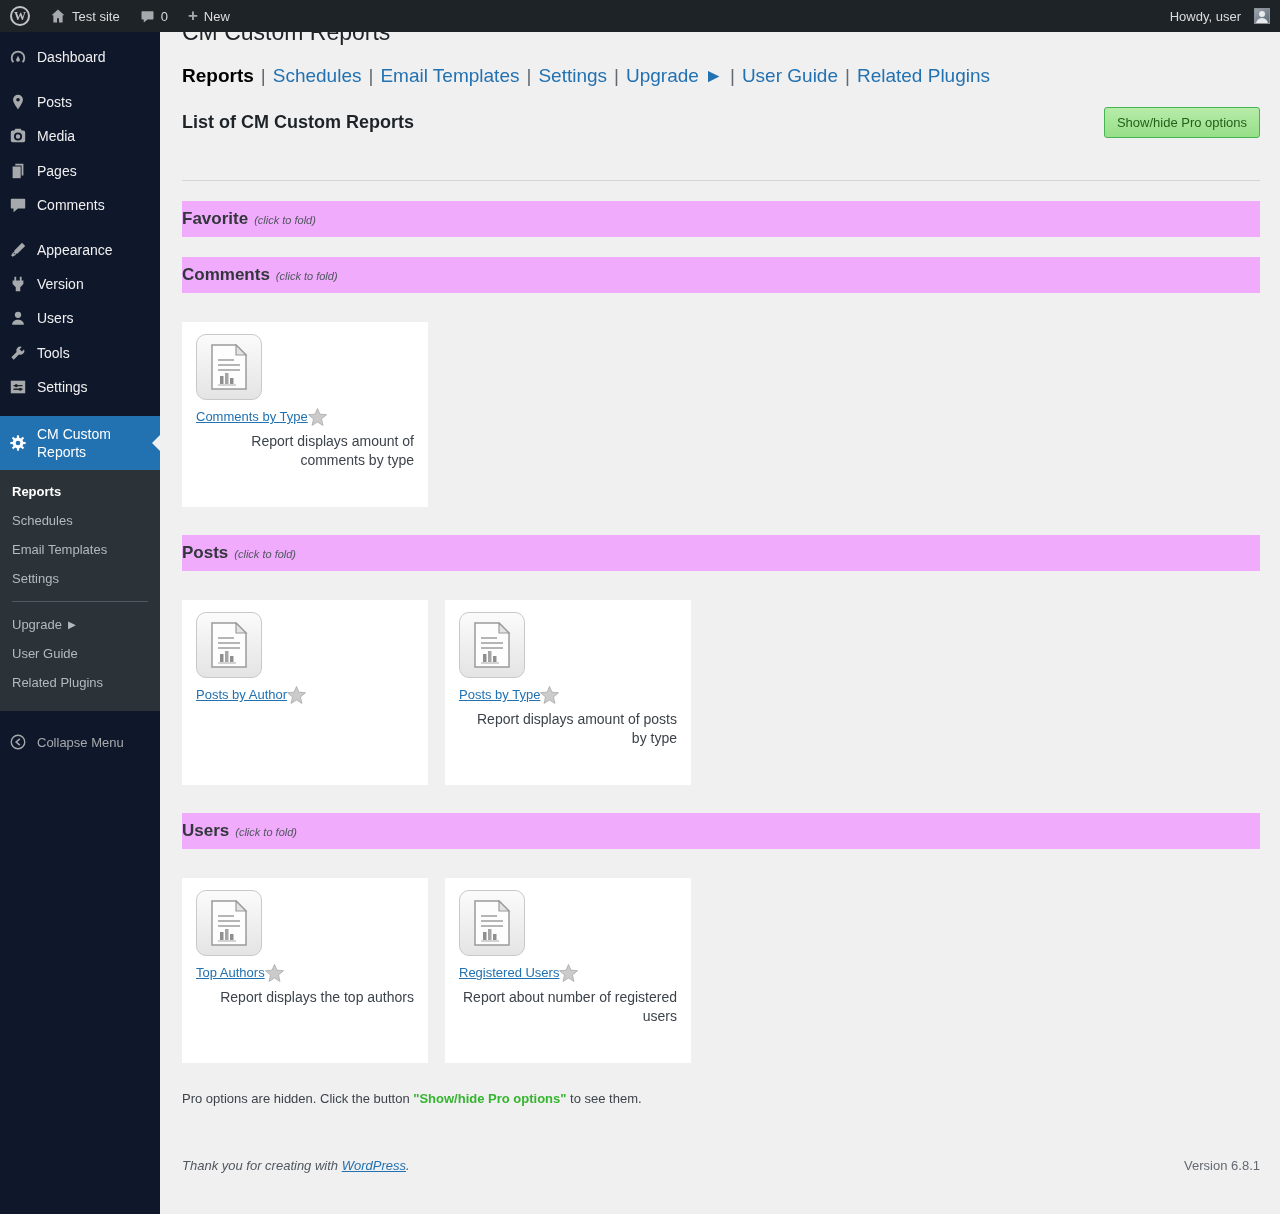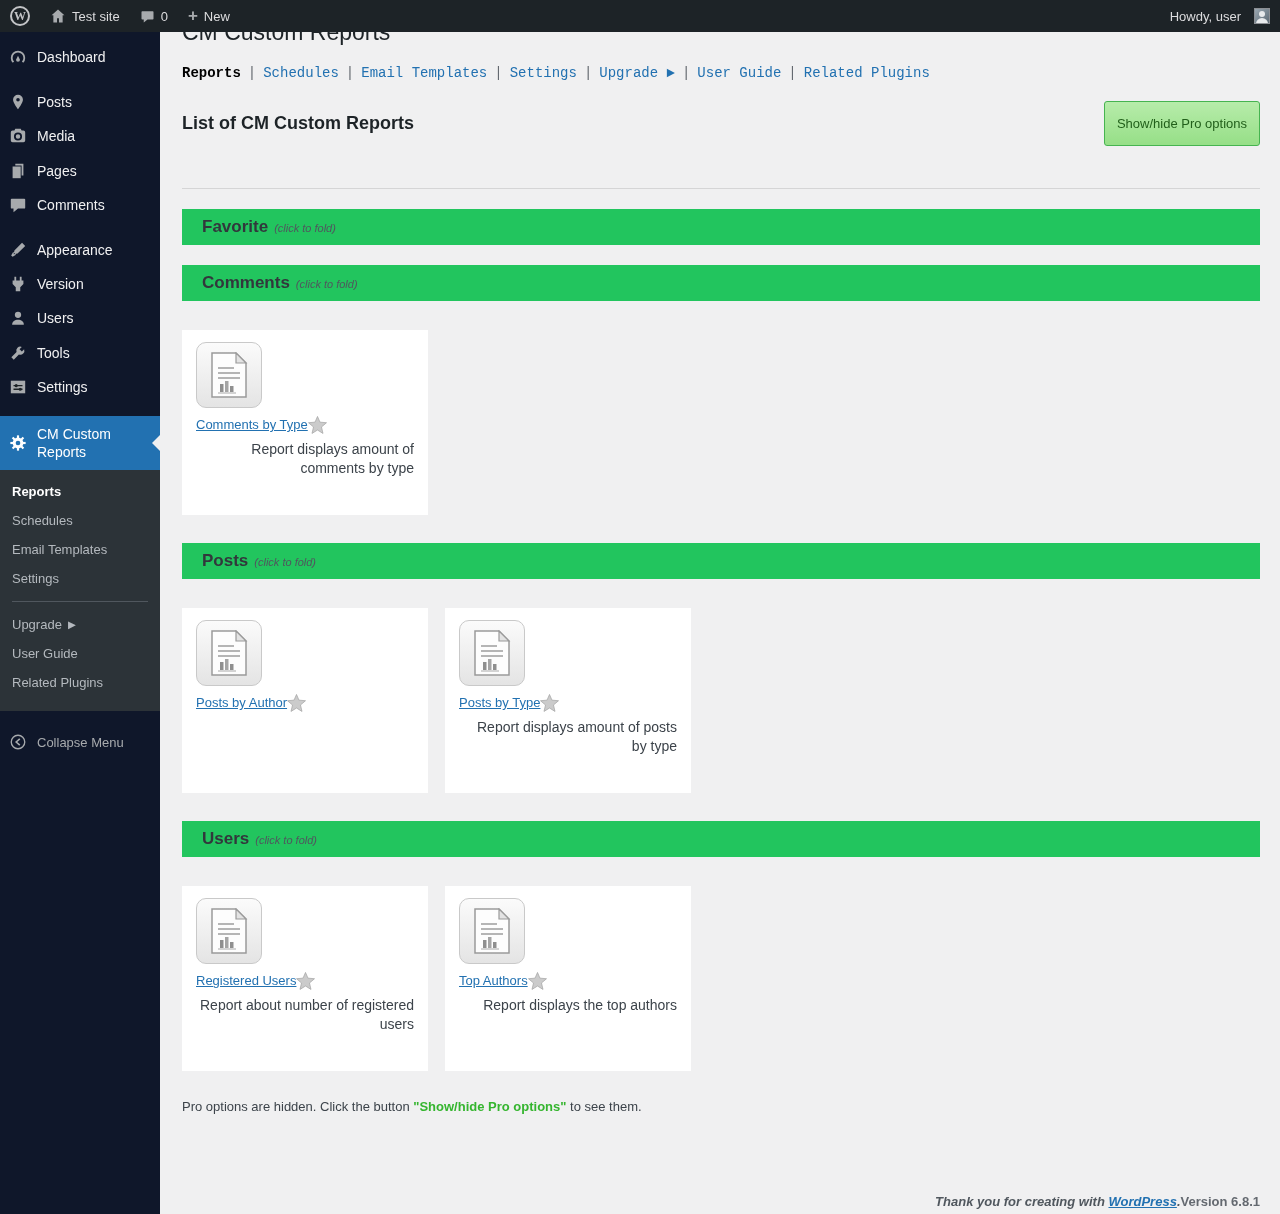--- a/index.html
+++ b/index.html
@@ -78,40 +78,40 @@
     display:flex; align-items:center; gap:9px; margin-top:14px;
     padding:8px 8px; font-size:13px; color:#a7aaad; cursor:pointer;
   }
   .collapse-btn .mi { width:20px; display:flex; justify-content:center; }
 
   
   .content { margin-left:160px; padding:14px 20px 0 22px; min-height:1182px; }
   h1.page-title {
     margin:4px 0 0; font-size:23px; font-weight:400; color:#1d2327; line-height:1.3;
   }
-  .subsubsub { margin-top:17px; font-size:14px;font-family:Liberation Mono, monospace; }
+  .subsubsub { margin-top:17px; font-size:19px; }
   .subsubsub a { color:#2271b1; text-decoration:none; cursor:pointer; }
   .subsubsub a.current { color:#000; font-weight:bold; }
   .subsubsub .sep { color:#646970; margin:0 7px; }
 
   .list-header {
     margin-top:20px; display:flex; align-items:center; justify-content:space-between;
   }
   .list-header h3 { margin:0; font-size:18px; font-weight:bold; color:#1d2327; }
   .pro-btn {
     font-family:inherit; font-size:13px; color:#215f1a;
     background:linear-gradient(#b7ecaa,#96df87);
     border:1px solid #46b450; border-radius:3px;
-    padding:14px 12px; cursor:pointer;
+    padding:7px 12px; cursor:pointer;
   }
   hr.rule { border:0; border-top:1px solid #d5d5d6; margin:42px 0 0; }
 
   .section-bar {
-    margin-top:20px; background:#22c55e; height:36px;
-    display:flex; align-items:center; padding:0 20px; cursor:pointer;
+    margin-top:20px; background:#f0abfc; height:36px;
+    display:flex; align-items:center; padding:0 0; cursor:pointer;
   }
   .sec-title { font-size:17px; font-weight:bold; color:#32373c; }
   .sec-hint { font-size:11px; font-style:italic; color:#50575e; margin-left:6px; margin-top:3px; }
 
   .cards-row { display:flex; gap:17px; margin:29px 0 28px; }
   .card {
     width:246px; height:185px; background:#fff; padding:12px 14px;
     display:flex; flex-direction:column;
   }
   .report-icon {
@@ -125,23 +125,22 @@
     margin-top:8px; display:flex; align-items:center; 
   }
   .card-title-row a { color:#2271b1; text-decoration:underline; font-size:13px; cursor:pointer; }
   .star { display:flex; cursor:pointer; }
   .card-desc { margin:6px 0 0; font-size:14px; color:#3c434a; line-height:1.4;text-align:right; }
 
   .pro-note { margin:16px 0 0; font-size:13px; color:#3c434a; }
   .pro-green { color:#35b52f; font-weight:bold; }
 
   .main-footer {
-    margin-top:80px; display:flex; align-items:center; justify-content:flex-end;
+    margin-top:52px; display:flex; align-items:center; justify-content:space-between;
     padding-bottom:14px;
-    font-weight:bold;
   }
   .thanks { font-style:italic; color:#50575e; font-size:13px; }
   .thanks a { color:#2271b1; text-decoration:underline; cursor:pointer; font-style:italic; }
   .version { color:#646970; font-size:13px; }
 </style>
 </head>
 <body>
 
 <div class="screen">
 
@@ -414,50 +413,50 @@
               <path d="M2 1h24l10 10v34H2z" fill="#fdfdfd" stroke="#9a9a9a" stroke-width="1.5"></path>
               <path d="M26 1v10h10z" fill="#e3e3e3" stroke="#9a9a9a" stroke-width="1.2"></path>
               <path d="M8 16h16M8 21h22M8 26h22" stroke="#b5b5b5" stroke-width="2"></path>
               <rect x="10" y="32" width="3.5" height="8" fill="#8f8f8f"></rect>
               <rect x="15" y="29" width="3.5" height="11" fill="#a5a5a5"></rect>
               <rect x="20" y="34" width="3.5" height="6" fill="#8f8f8f"></rect>
               <path d="M8 41h18" stroke="#c5c5c5" stroke-width="1.5"></path>
             </svg>
         </div>
         <div class="card-title-row">
-          <a>Registered Users</a>
+          <a>Top Authors</a>
           <span class="star">
             <svg width="19" height="18" viewBox="0 0 20 19">
                 <path d="M10 .5l2.6 6 6.9.6-5.3 4.5 1.6 6.8L10 14.8l-5.8 3.6 1.6-6.8L.5 7.1l6.9-.6z" fill="#cbcbcb" stroke="#a6a6a6" stroke-width=".8"></path>
               </svg>
           </span>
         </div>
-        <p class="card-desc">Report about number of registered users</p>
+        <p class="card-desc">Report displays the top authors</p>
       </div>
       <div class="card">
         <div class="report-icon">
           <svg width="38" height="46" viewBox="0 0 38 46">
               <path d="M2 1h24l10 10v34H2z" fill="#fdfdfd" stroke="#9a9a9a" stroke-width="1.5"></path>
               <path d="M26 1v10h10z" fill="#e3e3e3" stroke="#9a9a9a" stroke-width="1.2"></path>
               <path d="M8 16h16M8 21h22M8 26h22" stroke="#b5b5b5" stroke-width="2"></path>
               <rect x="10" y="32" width="3.5" height="8" fill="#8f8f8f"></rect>
               <rect x="15" y="29" width="3.5" height="11" fill="#a5a5a5"></rect>
               <rect x="20" y="34" width="3.5" height="6" fill="#8f8f8f"></rect>
               <path d="M8 41h18" stroke="#c5c5c5" stroke-width="1.5"></path>
             </svg>
         </div>
         <div class="card-title-row">
-          <a>Top Authors</a>
+          <a>Registered Users</a>
           <span class="star">
             <svg width="19" height="18" viewBox="0 0 20 19">
                 <path d="M10 .5l2.6 6 6.9.6-5.3 4.5 1.6 6.8L10 14.8l-5.8 3.6 1.6-6.8L.5 7.1l6.9-.6z" fill="#cbcbcb" stroke="#a6a6a6" stroke-width=".8"></path>
               </svg>
           </span>
         </div>
-        <p class="card-desc">Report displays the top authors</p>
+        <p class="card-desc">Report about number of registered users</p>
       </div>
     </div>
 
     <p class="pro-note"><span>Pro options are hidden. Click the button </span><span class="pro-green">"Show/hide Pro options"</span><span> to see them.</span></p>
 
     <footer class="main-footer">
       <span class="thanks"><span>Thank you for creating with</span> <a>WordPress</a><span>.</span></span>
       <span class="version">Version 6.8.1</span>
     </footer>
   </main>

